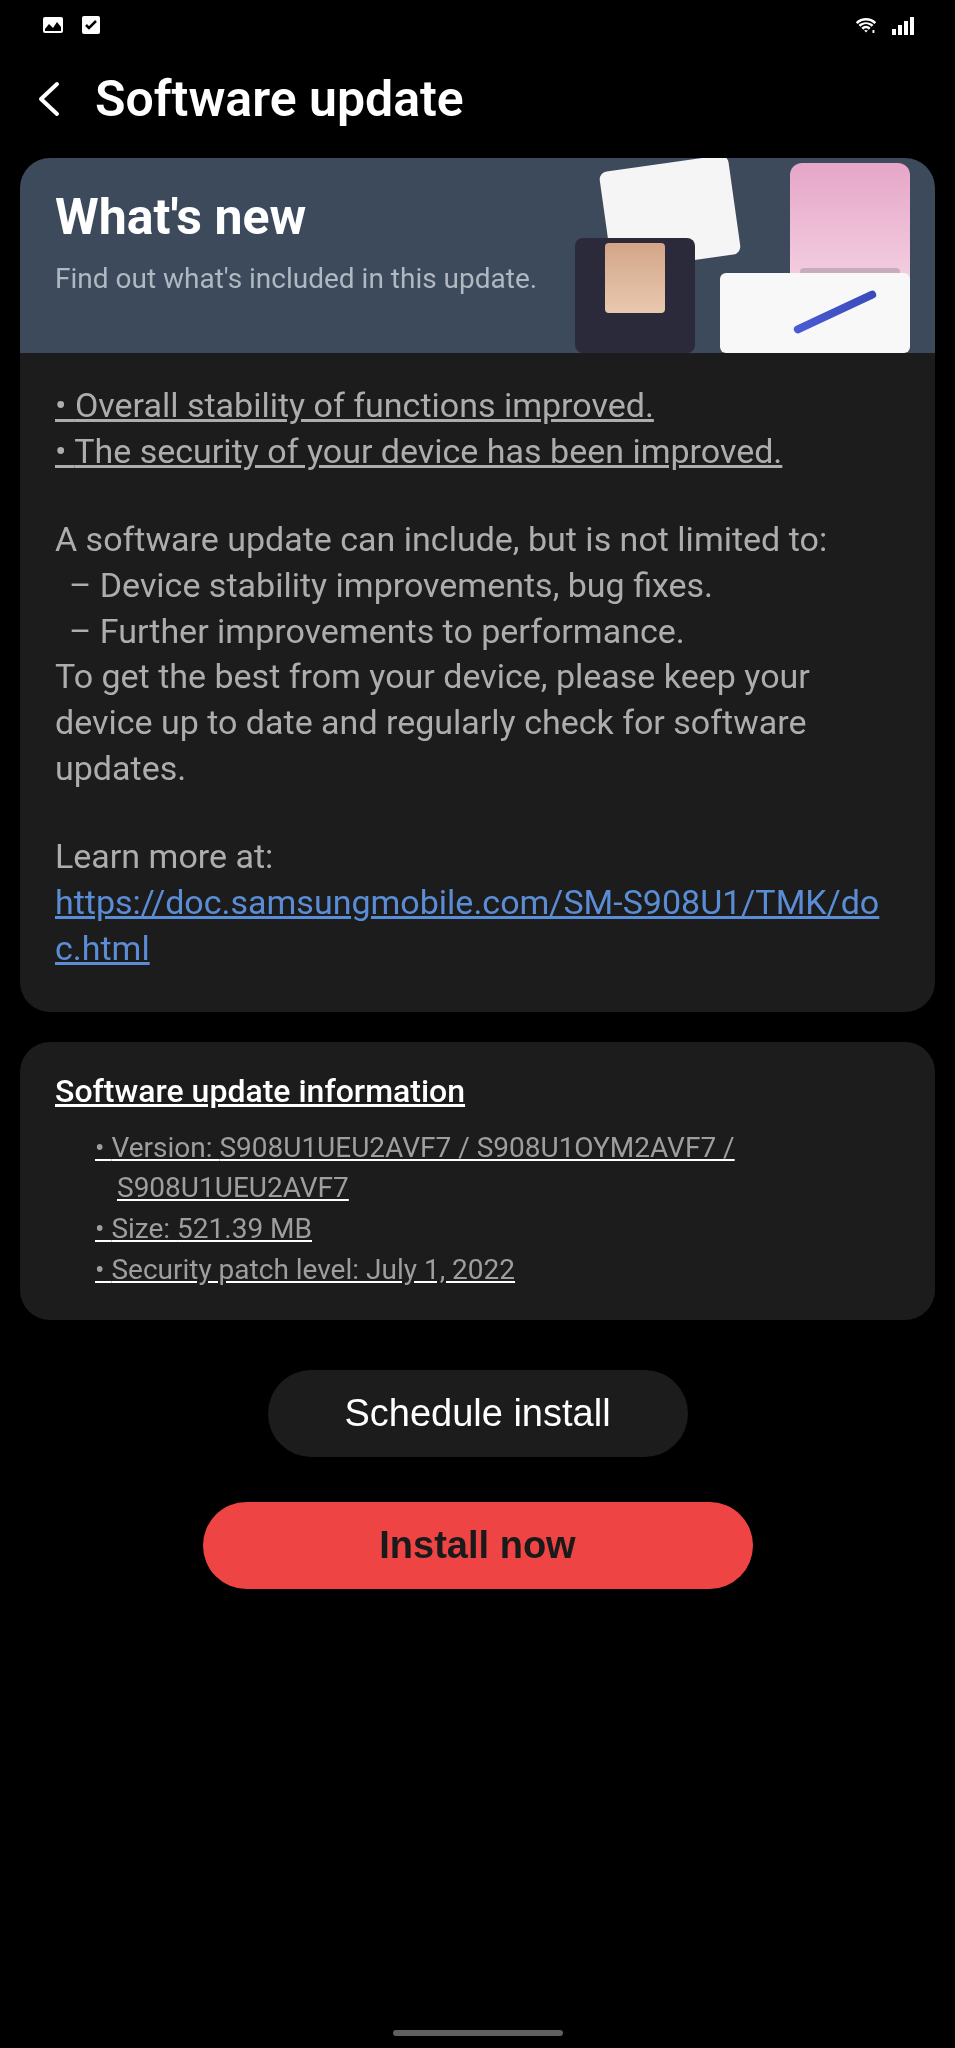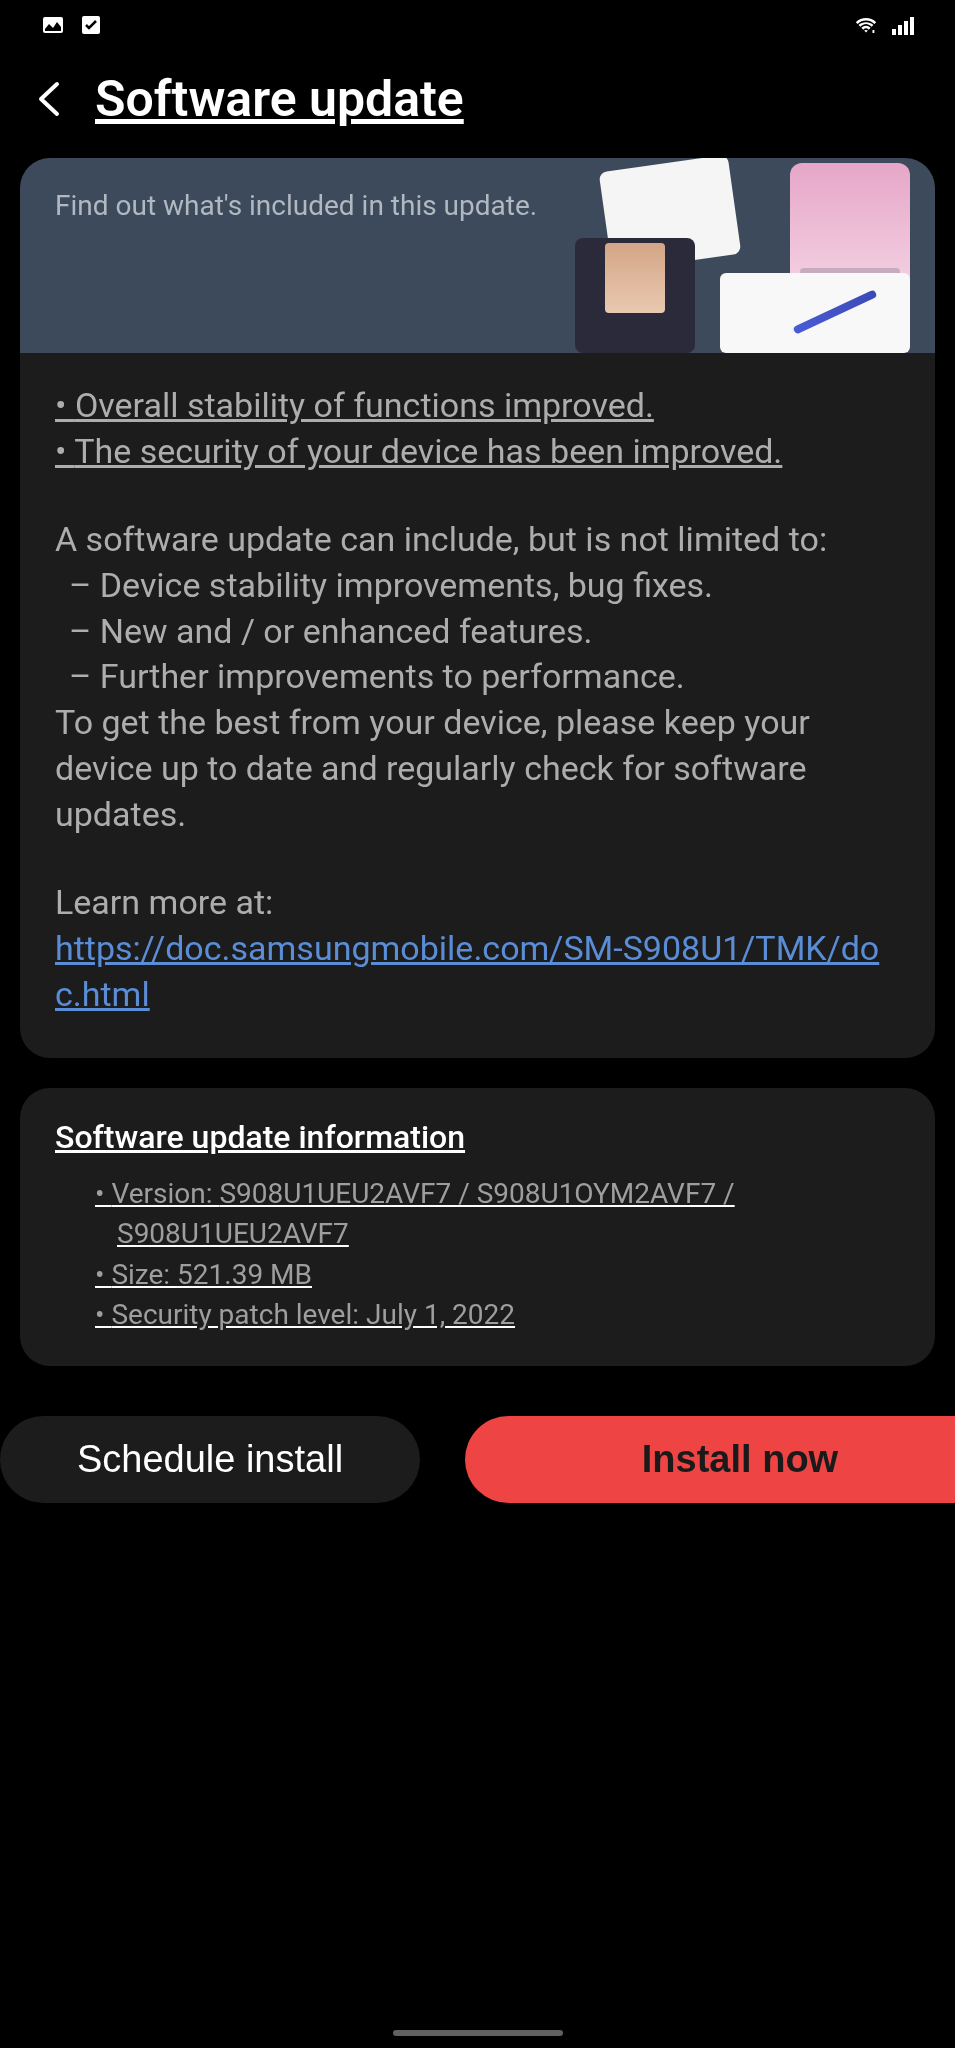--- a/index.html
+++ b/index.html
@@ -48,21 +48,20 @@
       width: 40px;
       height: 40px;
       display: flex;
       align-items: center;
       justify-content: center;
     }
     .page-title {
       font-size: 50px;
       font-weight: 600;
       color: #ffffff;
-      text-decoration: underline;
     }
     .hero-card {
       margin: 0 20px;
       background: #3d4a5c;
       border-radius: 30px 30px 0 0;
       padding: 30px 380px 30px 35px;
       position: relative;
       overflow: hidden;
       height: 195px;
     }
@@ -203,20 +202,21 @@
       line-height: 1.45;
     }
     .info-item {
       padding-left: 22px;
       text-indent: -22px;
       margin-left: 40px;
     }
     .button-area {
       margin-top: 50px;
       display: flex;
+      flex-direction: column;
       align-items: center;
       gap: 45px;
     }
     .btn {
       border-radius: 50px;
       padding: 22px 60px;
       font-size: 38px;
       font-weight: 500;
       text-align: center;
       border: none;
@@ -286,39 +286,39 @@
 <div class="header">
   <div class="back-arrow">
     <svg width="30" height="40" viewBox="0 0 30 40" fill="none">
       <path d="M22 5 L6 20 L22 35" stroke="#ffffff" stroke-width="4" stroke-linecap="round" stroke-linejoin="round"></path>
     </svg>
   </div>
   <h1 class="page-title">Software update</h1>
 </div>
 
 <div class="hero-card">
+  <div class="hero-title">What's new</div>
   <div class="hero-subtitle">Find out what's included in this update.</div>
   <div class="hero-devices">
     <div class="device device-tablet"></div>
     <div class="device device-phone-pink"></div>
     <div class="device device-flip"></div>
     <div class="device device-tablet2"></div>
   </div>
 </div>
 
 <div class="content-card">
   <div class="bullet-list">
     <div class="bullet-item">• <span>Overall stability of functions improved.</span></div>
     <div class="bullet-item">• <span>The security of your device has been improved.</span></div>
   </div>
   <div class="section-spacer"></div>
   <div class="body-text">
     <div>A software update can include, but is not limited to:</div>
     <div class="indent-item">– <span>Device stability improvements, bug fixes.</span></div>
-    <div class="indent-item">– <span>New and / or enhanced features.</span></div>
     <div class="indent-item">– <span>Further improvements to performance.</span></div>
     <div>To get the best from your device, please keep your device up to date and regularly check for software updates.</div>
   </div>
   <div class="section-spacer"></div>
   <div class="body-text">
     <div>Learn more at:</div>
     <a class="link">https://doc.samsungmobile.com/SM-S908U1/TMK/doc.html</a>
   </div>
 </div>
 

